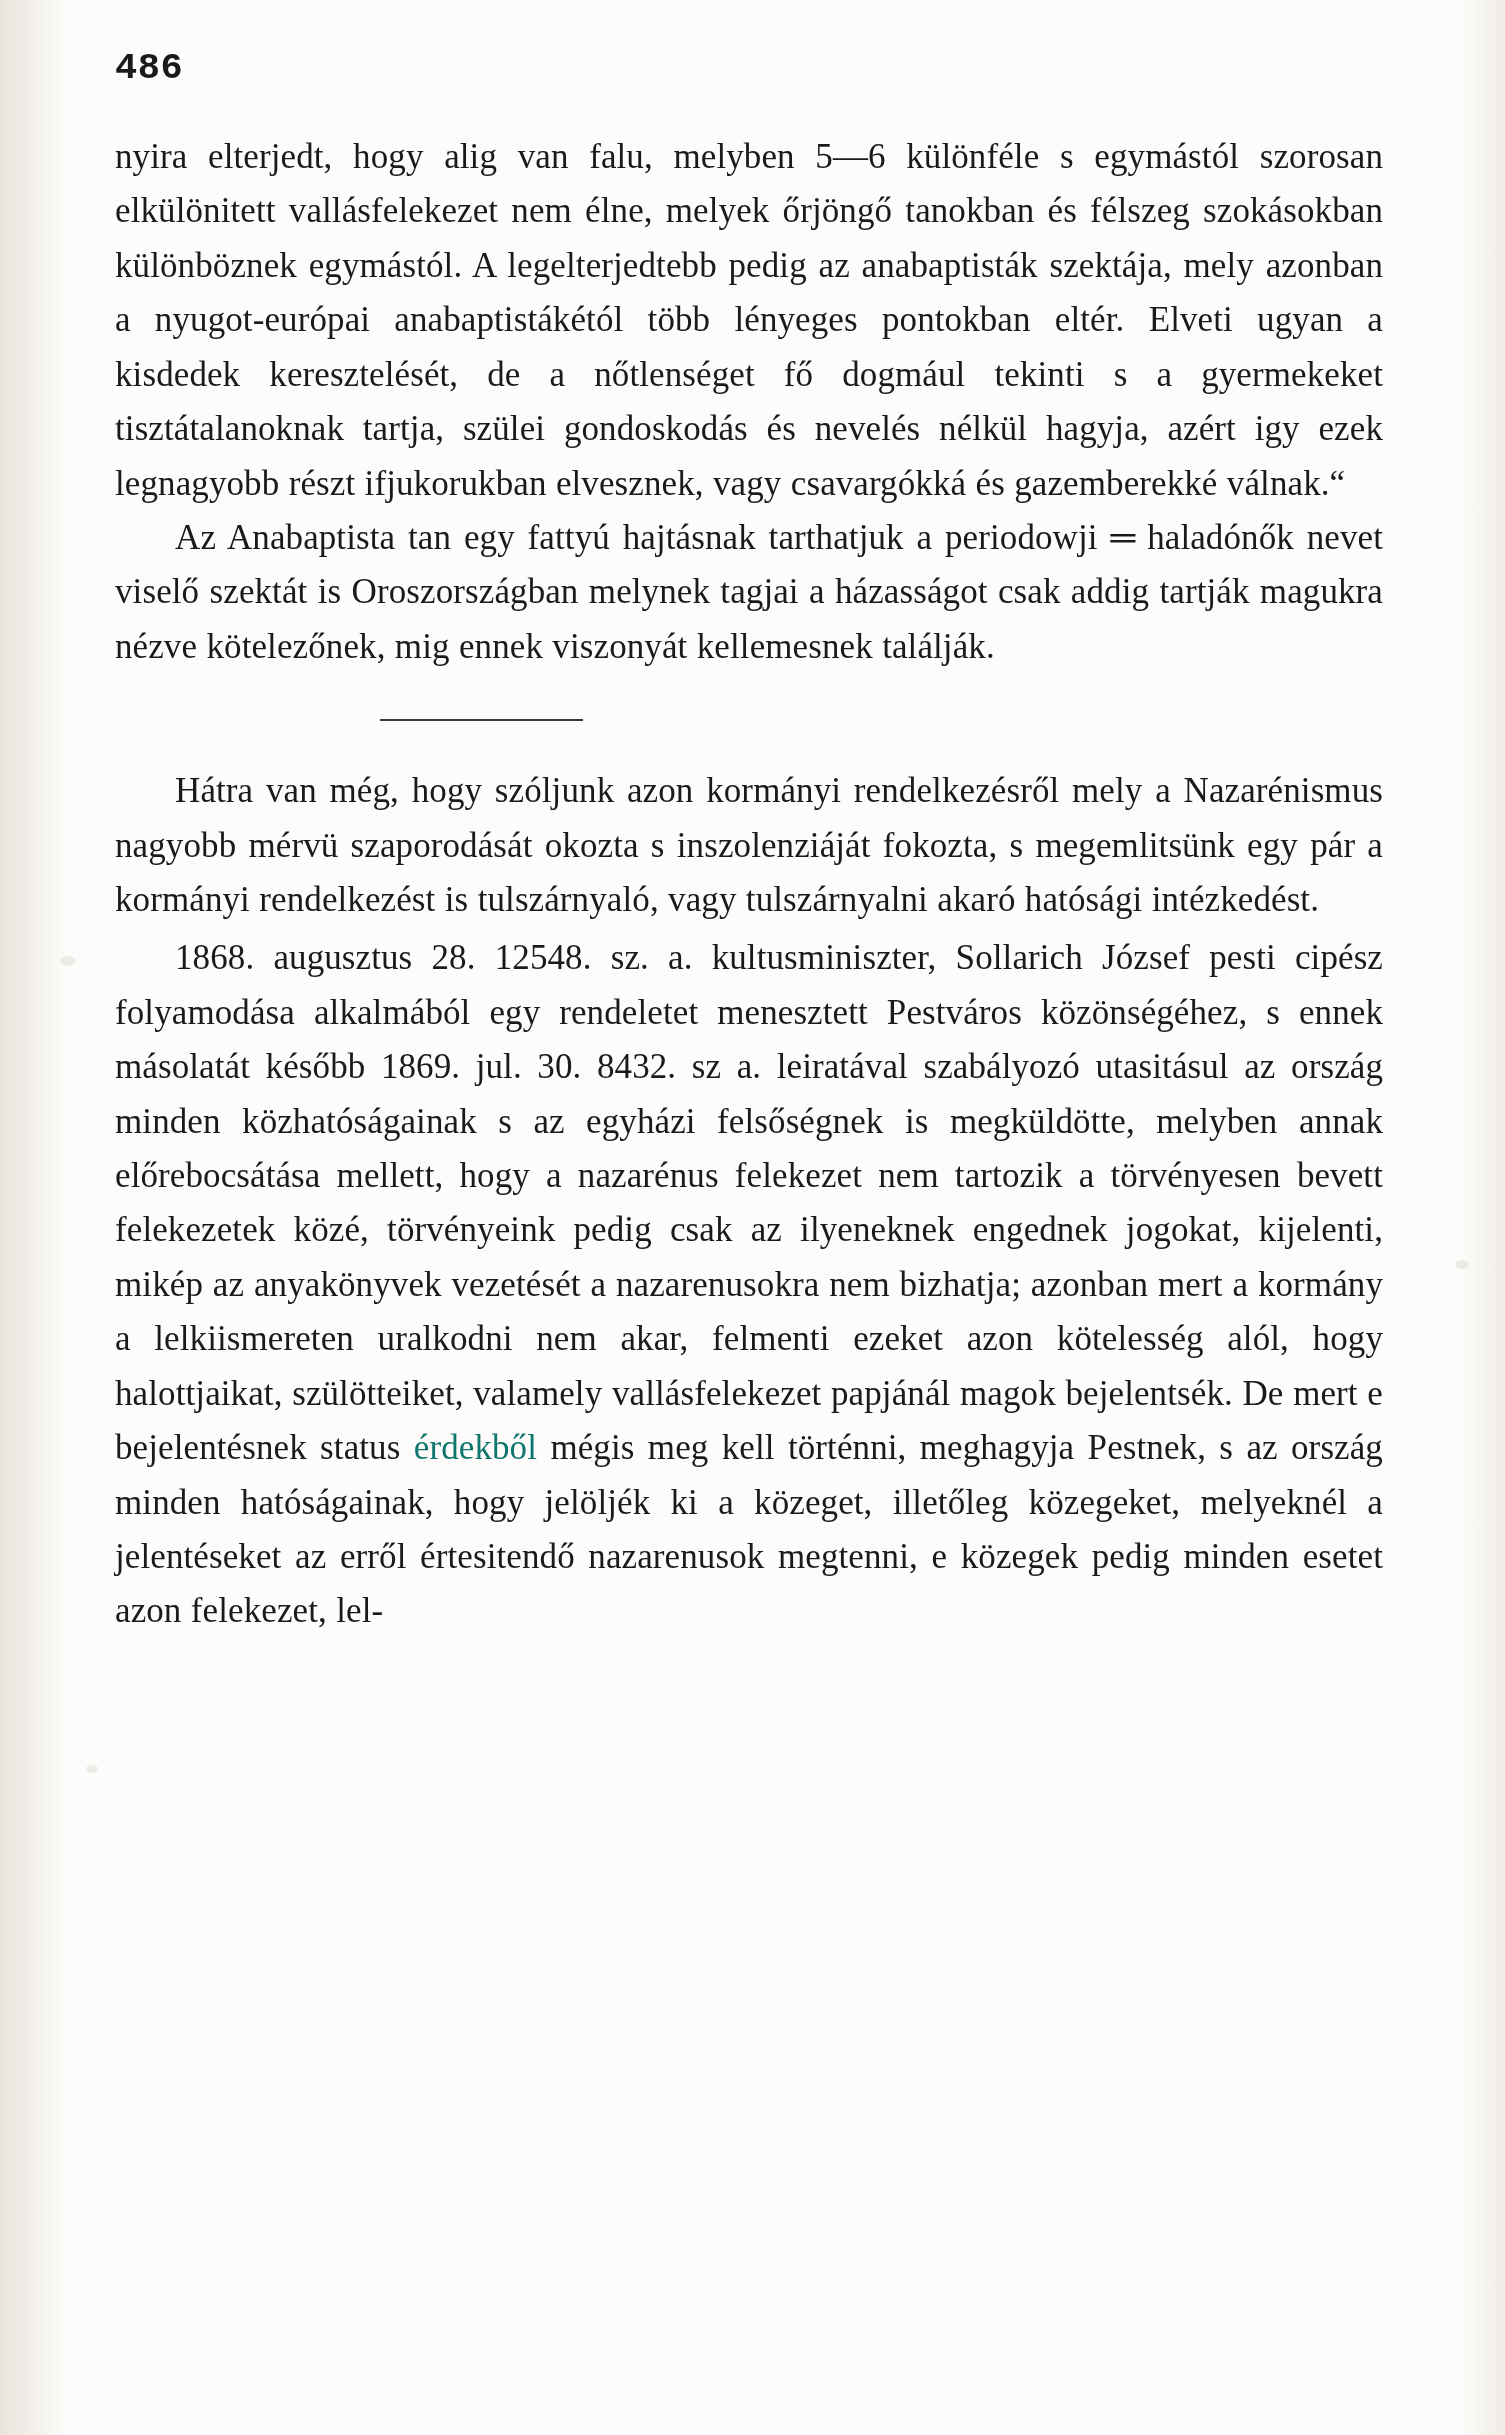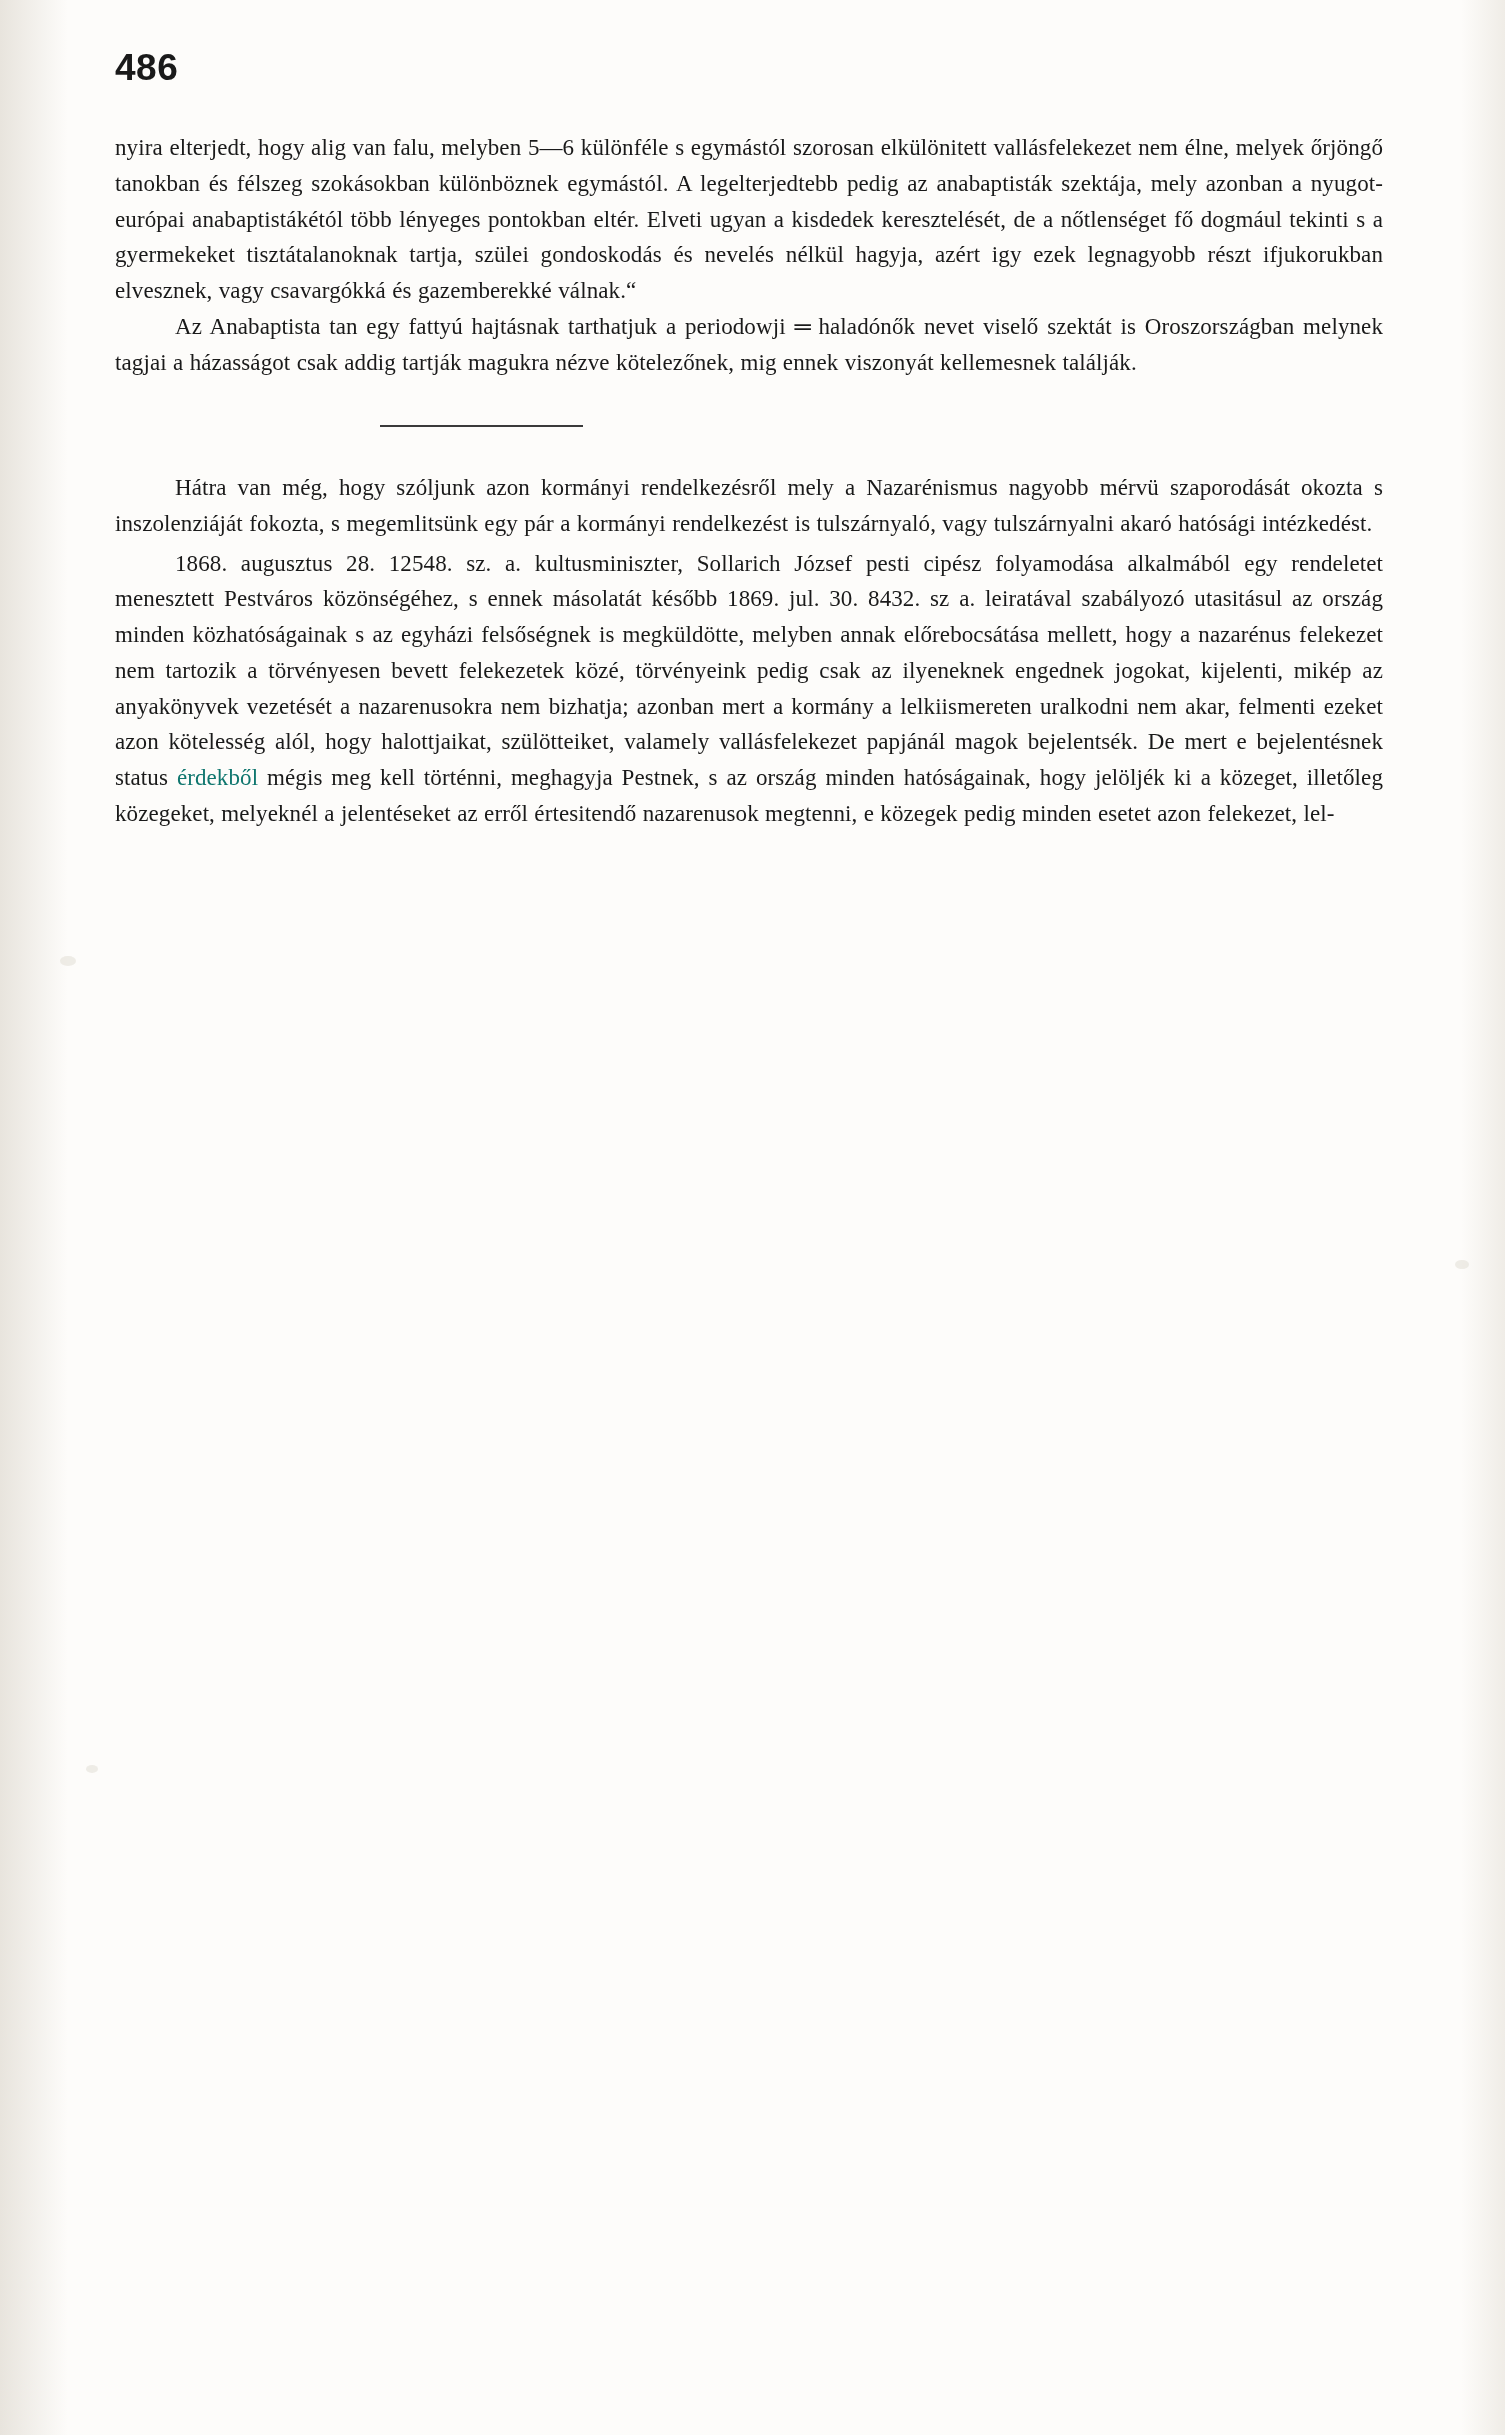--- a/index.html
+++ b/index.html
@@ -23,28 +23,28 @@
     left: 115px;
     top: 0;
     width: 1287px;
   }
   .folio {
     font-size: 37px;
     font-weight: bold;
     letter-spacing: 0.5px;
     margin-top: 47px;
     margin-bottom: 41px;
-    font-family: Liberation Sans, sans-serif;
+    font-family: Liberation Mono, monospace;
   }
   .body-block {
     width: 1268px;
   }
   p.para {
     margin: 0;
-    font-size: 23px;
+    font-size: 35px;
     line-height: 1.555;
     text-align: justify;
     text-justify: inter-word;
     letter-spacing: 0.1px;
     word-spacing: 0.5px;
     -webkit-hyphens: manual;
     hyphens: manual;
   }
   p.para.indent {
     text-indent: 60px;

